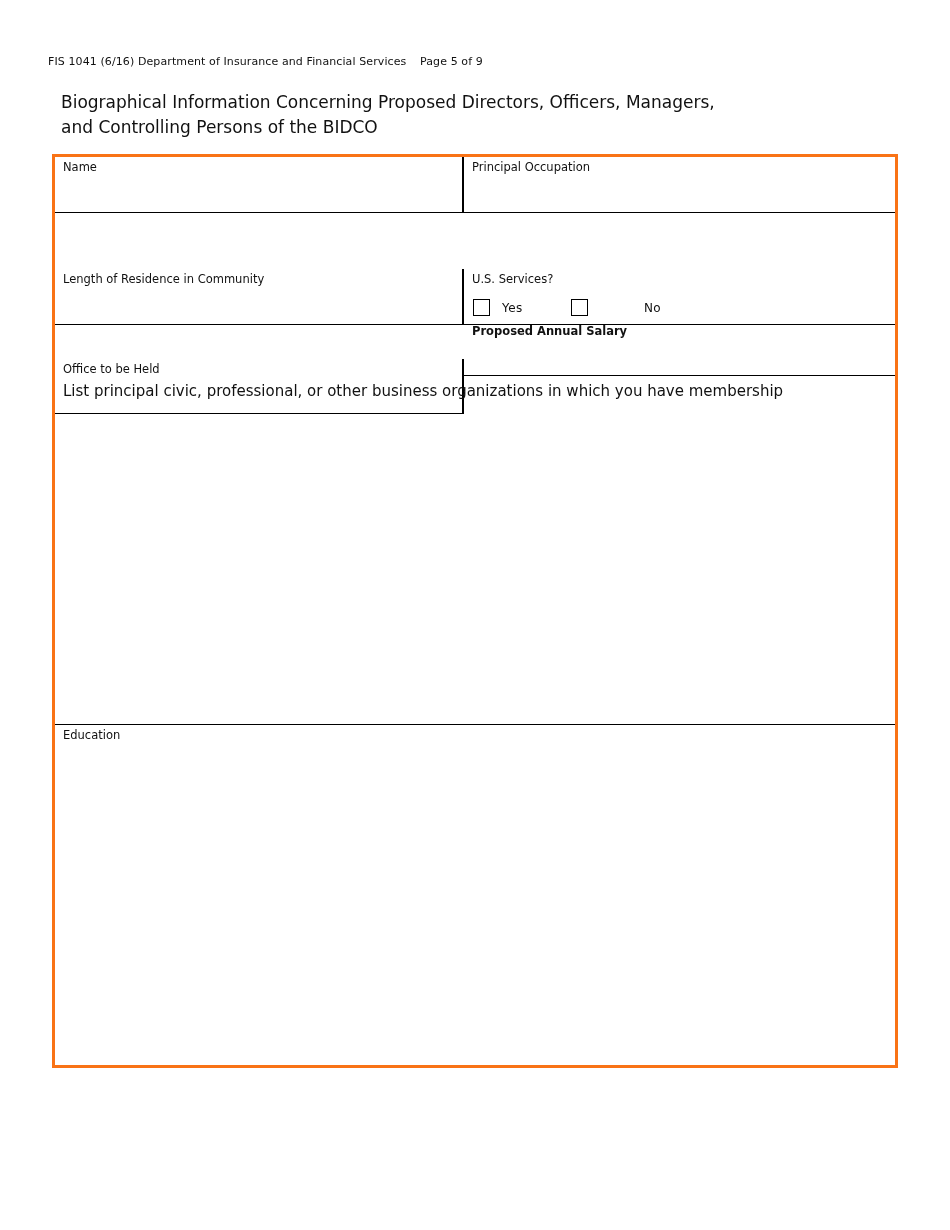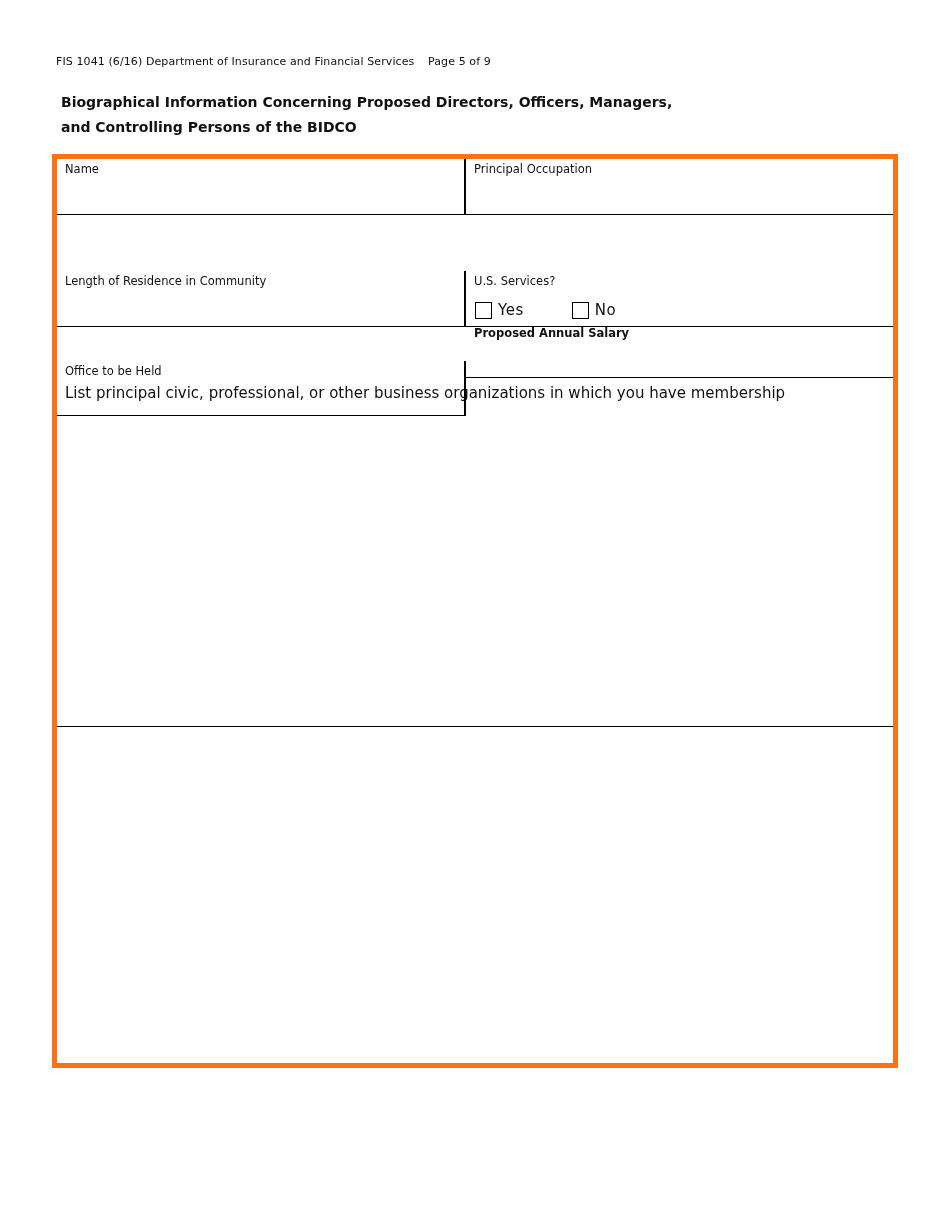--- a/index.html
+++ b/index.html
@@ -1,30 +1,30 @@
 <!DOCTYPE html>
 <html><head>
 <meta charset="utf-8">
 <style>
   html, body { margin: 0; padding: 0; background: #ffffff; }
   body { width: 950px; height: 1230px; position: relative; font-family: "DejaVu Sans", sans-serif; color: #111; }
-  .header-line { position: absolute; left: 56px; top: 55px; font-size: 11px; letter-spacing: 0.1px; }
+  .header-line { position: absolute; left: 48px; top: 55px; font-size: 11px; letter-spacing: 0.1px; }
   .header-line .page { margin-left: 10px; }
-  .title { position: absolute; left: 61px; top: 90px; width: 840px; font-size: 14px; line-height: 25px; font-weight: bold; margin: 0; }
-  .form { position: absolute; left: 52px; top: 154px; width: 846px; height: 914px; box-sizing: border-box; border: 5px solid #f97316; }
+  .title { position: absolute; left: 61px; top: 90px; width: 840px; font-size: 17px; line-height: 25px; font-weight: normal; margin: 0; }
+  .form { position: absolute; left: 52px; top: 154px; width: 846px; height: 914px; box-sizing: border-box; border: 3px solid #f97316; }
   .cell { position: absolute; box-sizing: border-box; border-bottom: 1px solid #000; }
   .cell.left { left: 0; width: 409px; border-right: 2px solid #000; }
   .cell.right { left: 409px; right: 0; }
   .cell.full { left: 0; right: 0; }
   .label { position: absolute; left: 8px; top: 3px; font-size: 11.5px; }
   .cb-row { position: absolute; left: 9px; top: 30px; display: flex; align-items: center; }
   .cb { width: 17px; height: 17px; border: 1px solid #000; box-sizing: border-box; display: inline-block; background: #fff; }
-  .cb-label { font-size: 15px; margin-left: 6px; letter-spacing: 0.5px; }
+  .cb-label { font-size: 12px; margin-left: 12px; letter-spacing: 0.5px; }
   .cb-group { display: flex; align-items: center; }
-  .cb-group + .cb-group { margin-left: 48px; }
+  .cb-group + .cb-group { margin-left: 48px; gap: 44px; }
 </style>
 </head>
 <body>
 
 <div class="header-line">
   <span>FIS 1041 (6/16) Department of Insurance and Financial Services</span>
   <span class="page">Page 5 of 9</span>
 </div>
 
 <h1 class="title">
@@ -63,14 +63,17 @@
     <span class="label">Office to be Held</span>
   </div>
   <div class="cell right" style="top:164px;height:55px;font-weight:bold;">
     <span class="label">Proposed Annual Salary</span>
   </div>
 
   <div class="cell full" style="top:223px;height:345px;">
     <span class="label" style="font-size:15px;top:2px;">List principal civic, professional, or other business organizations in which you have membership</span>
   </div>
 
+  <div class="cell full" style="top:568px;bottom:0;border-bottom:none;">
+    <span class="label">Education</span>
+  </div>
 
 </div>
 
 </body></html>

